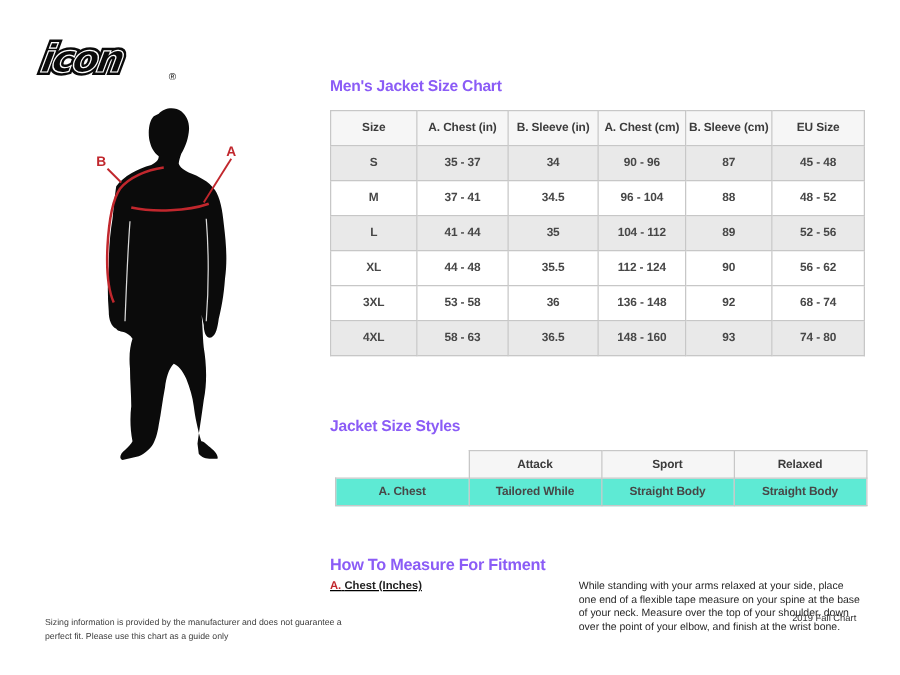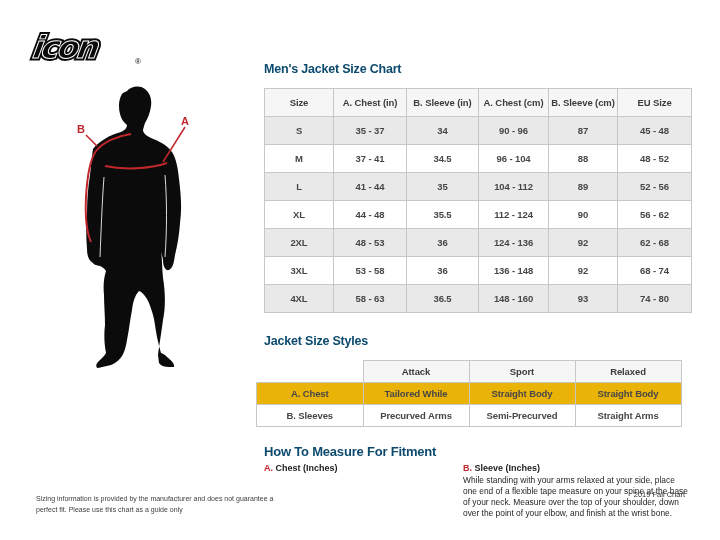--- a/index.html
+++ b/index.html
@@ -7,46 +7,46 @@
     position:relative;width:720px;height:540px;background:#ffffff;
     font-family:"Liberation Sans",sans-serif;overflow:hidden;
   }
   
   .logo{position:absolute;left:24px;top:22px;width:140px;height:46px;}
   
   .figure{position:absolute;left:55px;top:85px;width:200px;height:290px;}
   
   .sec-title{
     position:absolute;left:264px;font-weight:bold;font-size:12.5px;
-    color:#0c4a6e;letter-spacing:-0.2px;
+    color:#8b5cf6;letter-spacing:-0.2px;
   }
   .t-main{top:62px;}
   .t-styles{top:334px;}
   .t-howto{top:444px;font-size:13px;}
   
   table{border-collapse:collapse;position:absolute;table-layout:fixed;}
   th,td{
     border:1px solid #c7c7c7;text-align:center;vertical-align:middle;
     font-size:9.5px;color:#474747;font-weight:bold;padding:0;
     letter-spacing:-0.1px;
   }
   th{background:#f6f6f6;color:#3c3c3c;}
   #size-table{left:264px;top:88px;width:421px;}
   #size-table th{height:27px;}
   #size-table td{height:27px;}
   #size-table tr.odd td{background:#e9e9e9;}
   #size-table tr.even td{background:#ffffff;}
-  #styles-table{left:256px;top:360px;width:421px;}
+  #styles-table{left:268px;top:360px;width:421px;}
   #styles-table th,#styles-table td{height:21px;}
   #styles-table th.blank{border:none;background:transparent;}
-  #styles-table tr.odd td{background:#eab308;}
+  #styles-table tr.odd td{background:#5eead4;}
   #styles-table tr.even td{background:#ffffff;}
   
   .measure-col{position:absolute;top:463px;}
-  .m-left{left:264px;width:186px;}
+  .m-left{left:264px;width:186px;text-decoration:underline;}
   .m-right{left:463px;width:228px;}
   .measure-label{font-size:9px;font-weight:bold;color:#1d1d1d;margin:0 0 2px 0;}
   .measure-label .prefix{color:#c1272d;}
   .measure-col p{font-size:8.4px;line-height:1.3;color:#262626;margin:0;}
   
   .chart-version{
     position:absolute;left:264px;top:490px;width:421px;text-align:right;
     font-size:7.5px;color:#333;
   }
   .disclaimer{
@@ -141,28 +141,20 @@
           <td>52 - 56</td>
         </tr>
         <tr class="even">
           <td>XL</td>
           <td>44 - 48</td>
           <td>35.5</td>
           <td>112 - 124</td>
           <td>90</td>
           <td>56 - 62</td>
         </tr>
-        <tr class="odd">
-          <td>2XL</td>
-          <td>48 - 53</td>
-          <td>36</td>
-          <td>124 - 136</td>
-          <td>92</td>
-          <td>62 - 68</td>
-        </tr>
         <tr class="even">
           <td>3XL</td>
           <td>53 - 58</td>
           <td>36</td>
           <td>136 - 148</td>
           <td>92</td>
           <td>68 - 74</td>
         </tr>
         <tr class="odd">
           <td>4XL</td>
@@ -185,42 +177,32 @@
           <th style="width: 105px;">Relaxed</th>
         </tr>
       </thead>
       <tbody>
         <tr class="odd">
           <td>A. Chest</td>
           <td>Tailored While</td>
           <td>Straight Body</td>
           <td>Straight Body</td>
         </tr>
-        <tr class="even">
-          <td>B. Sleeves</td>
-          <td>Precurved Arms</td>
-          <td>Semi-Precurved</td>
-          <td>Straight Arms</td>
-        </tr>
       </tbody>
     </table>
 
   <div class="sec-title t-howto">How To Measure For Fitment</div>
 
   <div class="measure-col m-left">
     <div class="measure-label">
       <span class="prefix">A.</span>
       <span>Chest (Inches)</span>
     </div>
   </div>
 
   <div class="measure-col m-right">
-    <div class="measure-label">
-      <span class="prefix">B.</span>
-      <span>Sleeve (Inches)</span>
-    </div>
     <p>While standing with your arms relaxed at your side, place one end of a flexible tape measure on your spine at the base of your neck. Measure over the top of your shoulder, down over the point of your elbow, and finish at the wrist bone.</p>
   </div>
 
   <div class="chart-version">2019 Fall Chart</div>
   <div class="disclaimer">Sizing information is provided by the manufacturer and does not guarantee a perfect fit. Please use this chart as a guide only</div>
 
 </div>
 
 </body></html>

